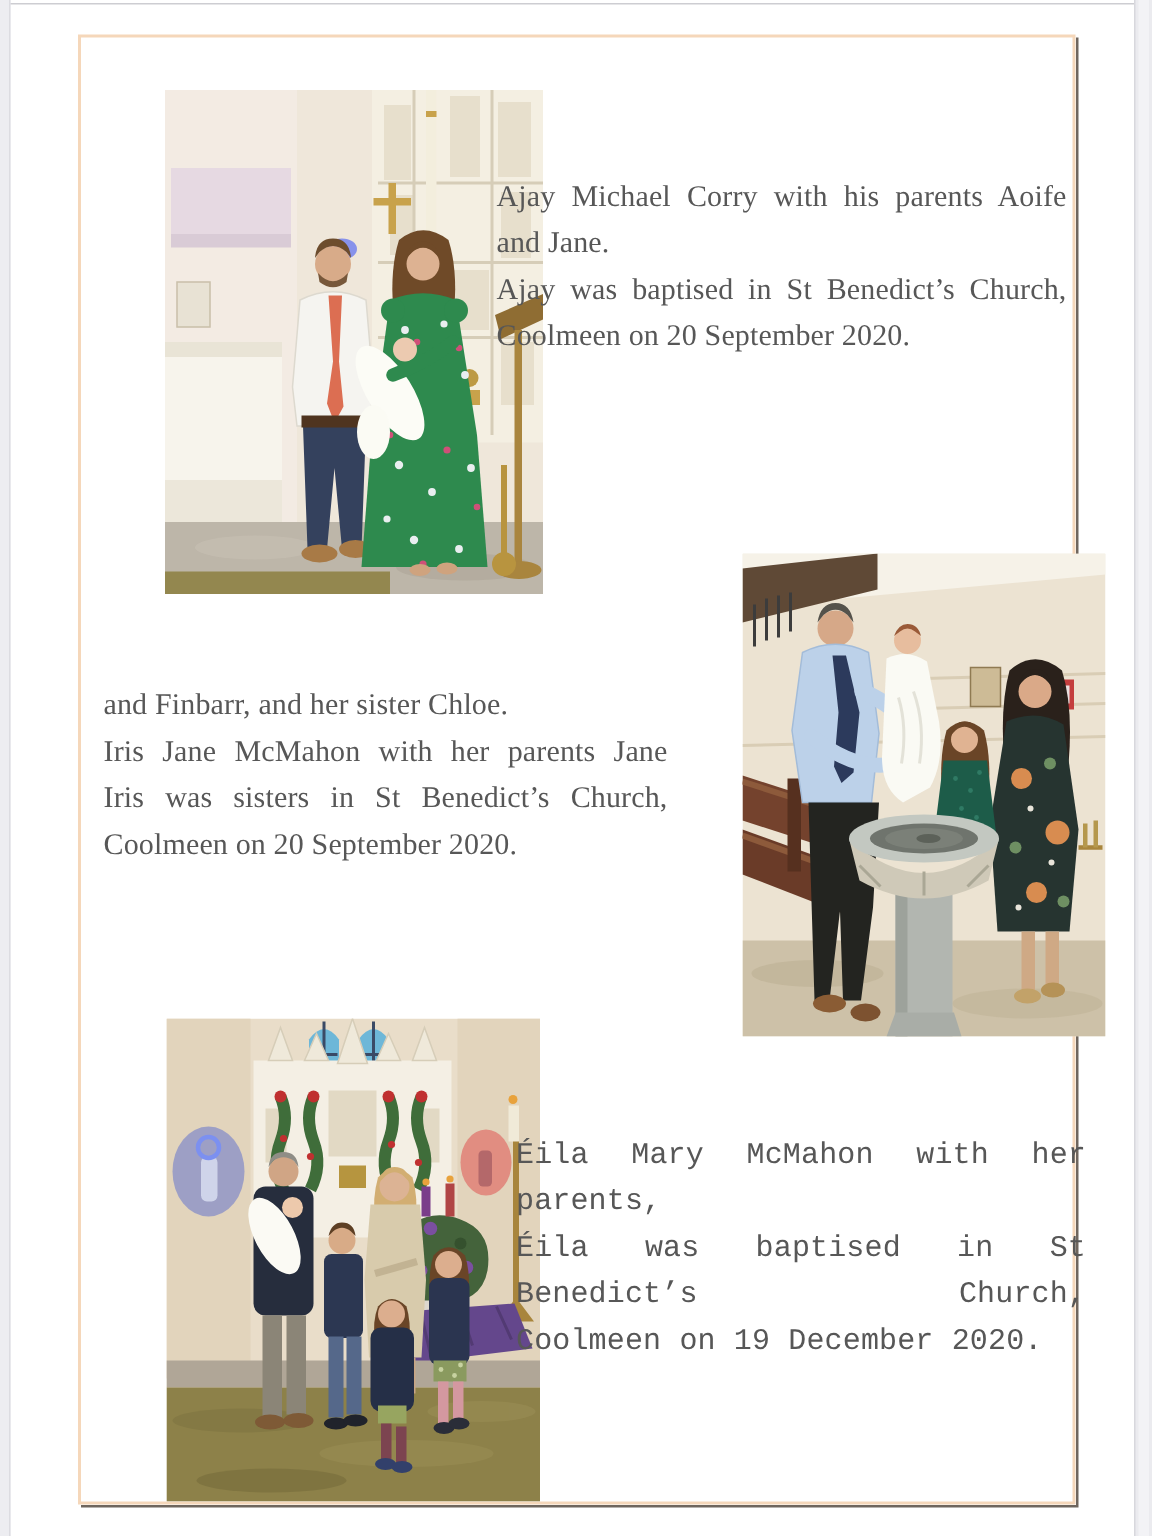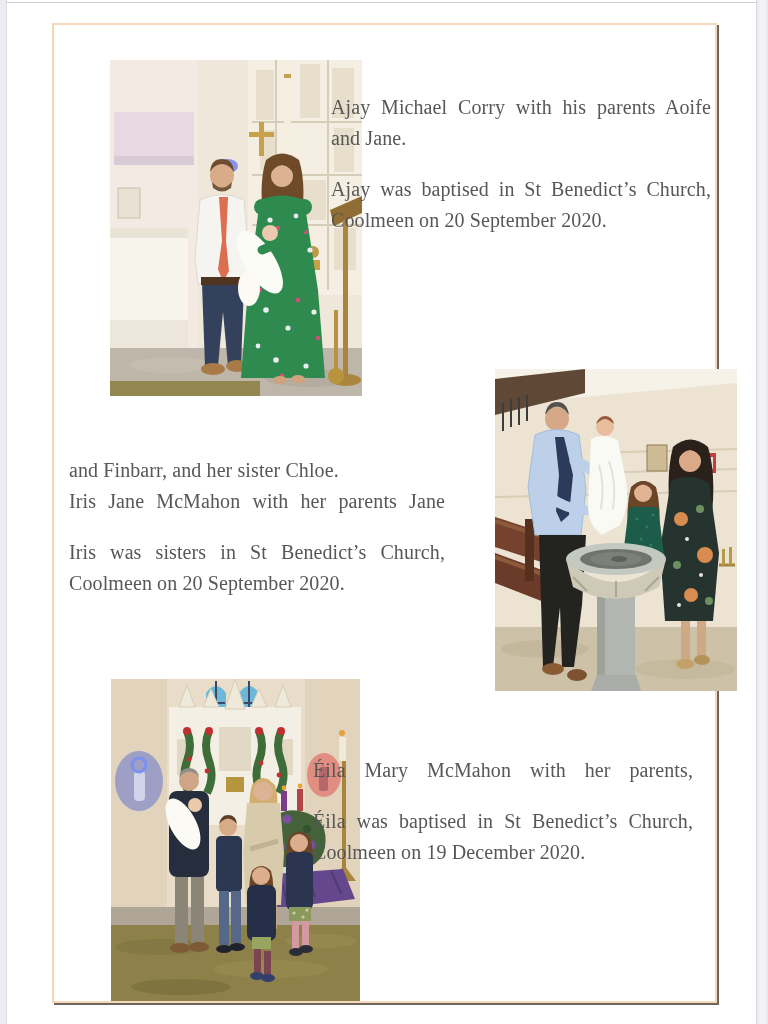--- a/index.html
+++ b/index.html
@@ -28,26 +28,26 @@
     background:transparent;
   }
   .photo { position:absolute; line-height:0; }
   .photo svg { display:block; }
   .caption {
     position:absolute; width:380px;
     font-size:20px; line-height:31px; color:#575757;
     letter-spacing:0.1px;
   }
   .caption .para { margin:0; }
-  .caption .para + .para { margin-top:20px; }
+  .caption .para + .para { margin-top:0; }
   .line { white-space:nowrap; }
   .line.j { white-space:normal; text-align:justify; text-align-last:justify; }
-  .cap-ajay { left:331px; top:92px; }
+  .cap-ajay { left:331px; top:116px; }
   .cap-iris { left:69px;  top:455px; width:376px; }
-  .cap-eila { left:313px; top:755px; }
+  .cap-eila { left:344px; top:755px;font-family:Liberation Mono, monospace; }
   .photo-ajay { left:70px;  top:44px;  }
   .photo-iris { left:455px; top:353px; }
   .photo-eila { left:71px;  top:663px; }
 </style>
 </head>
 <body>
 
 <div class="viewport">
 
   <div class="top-line"></div>

